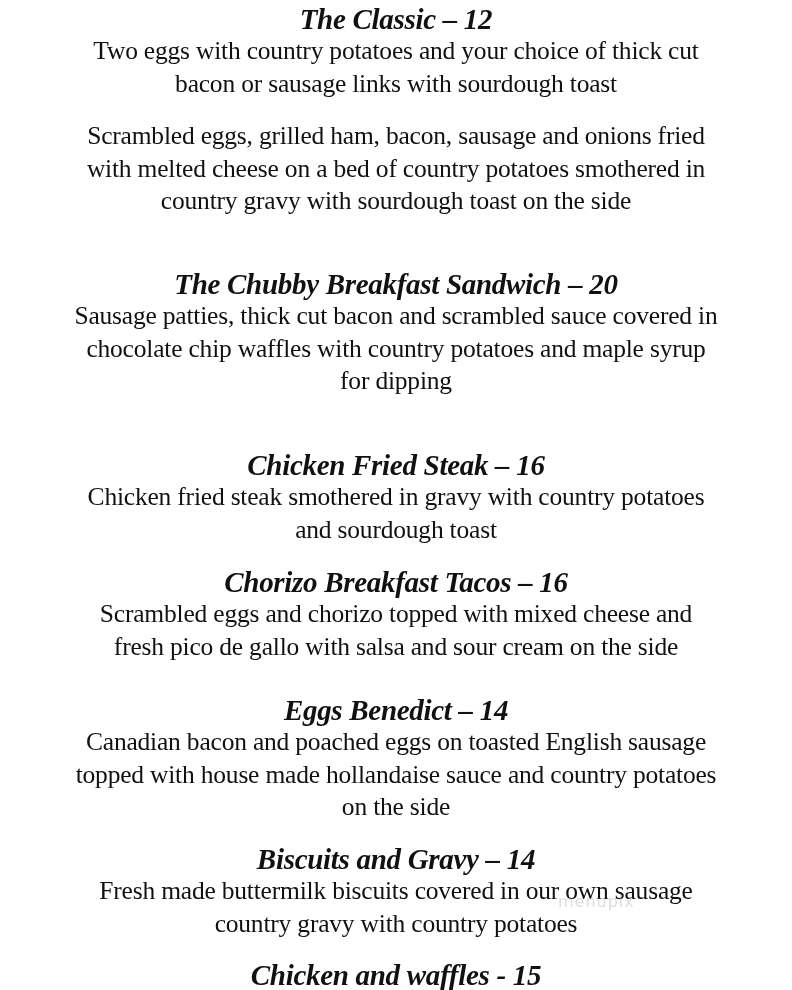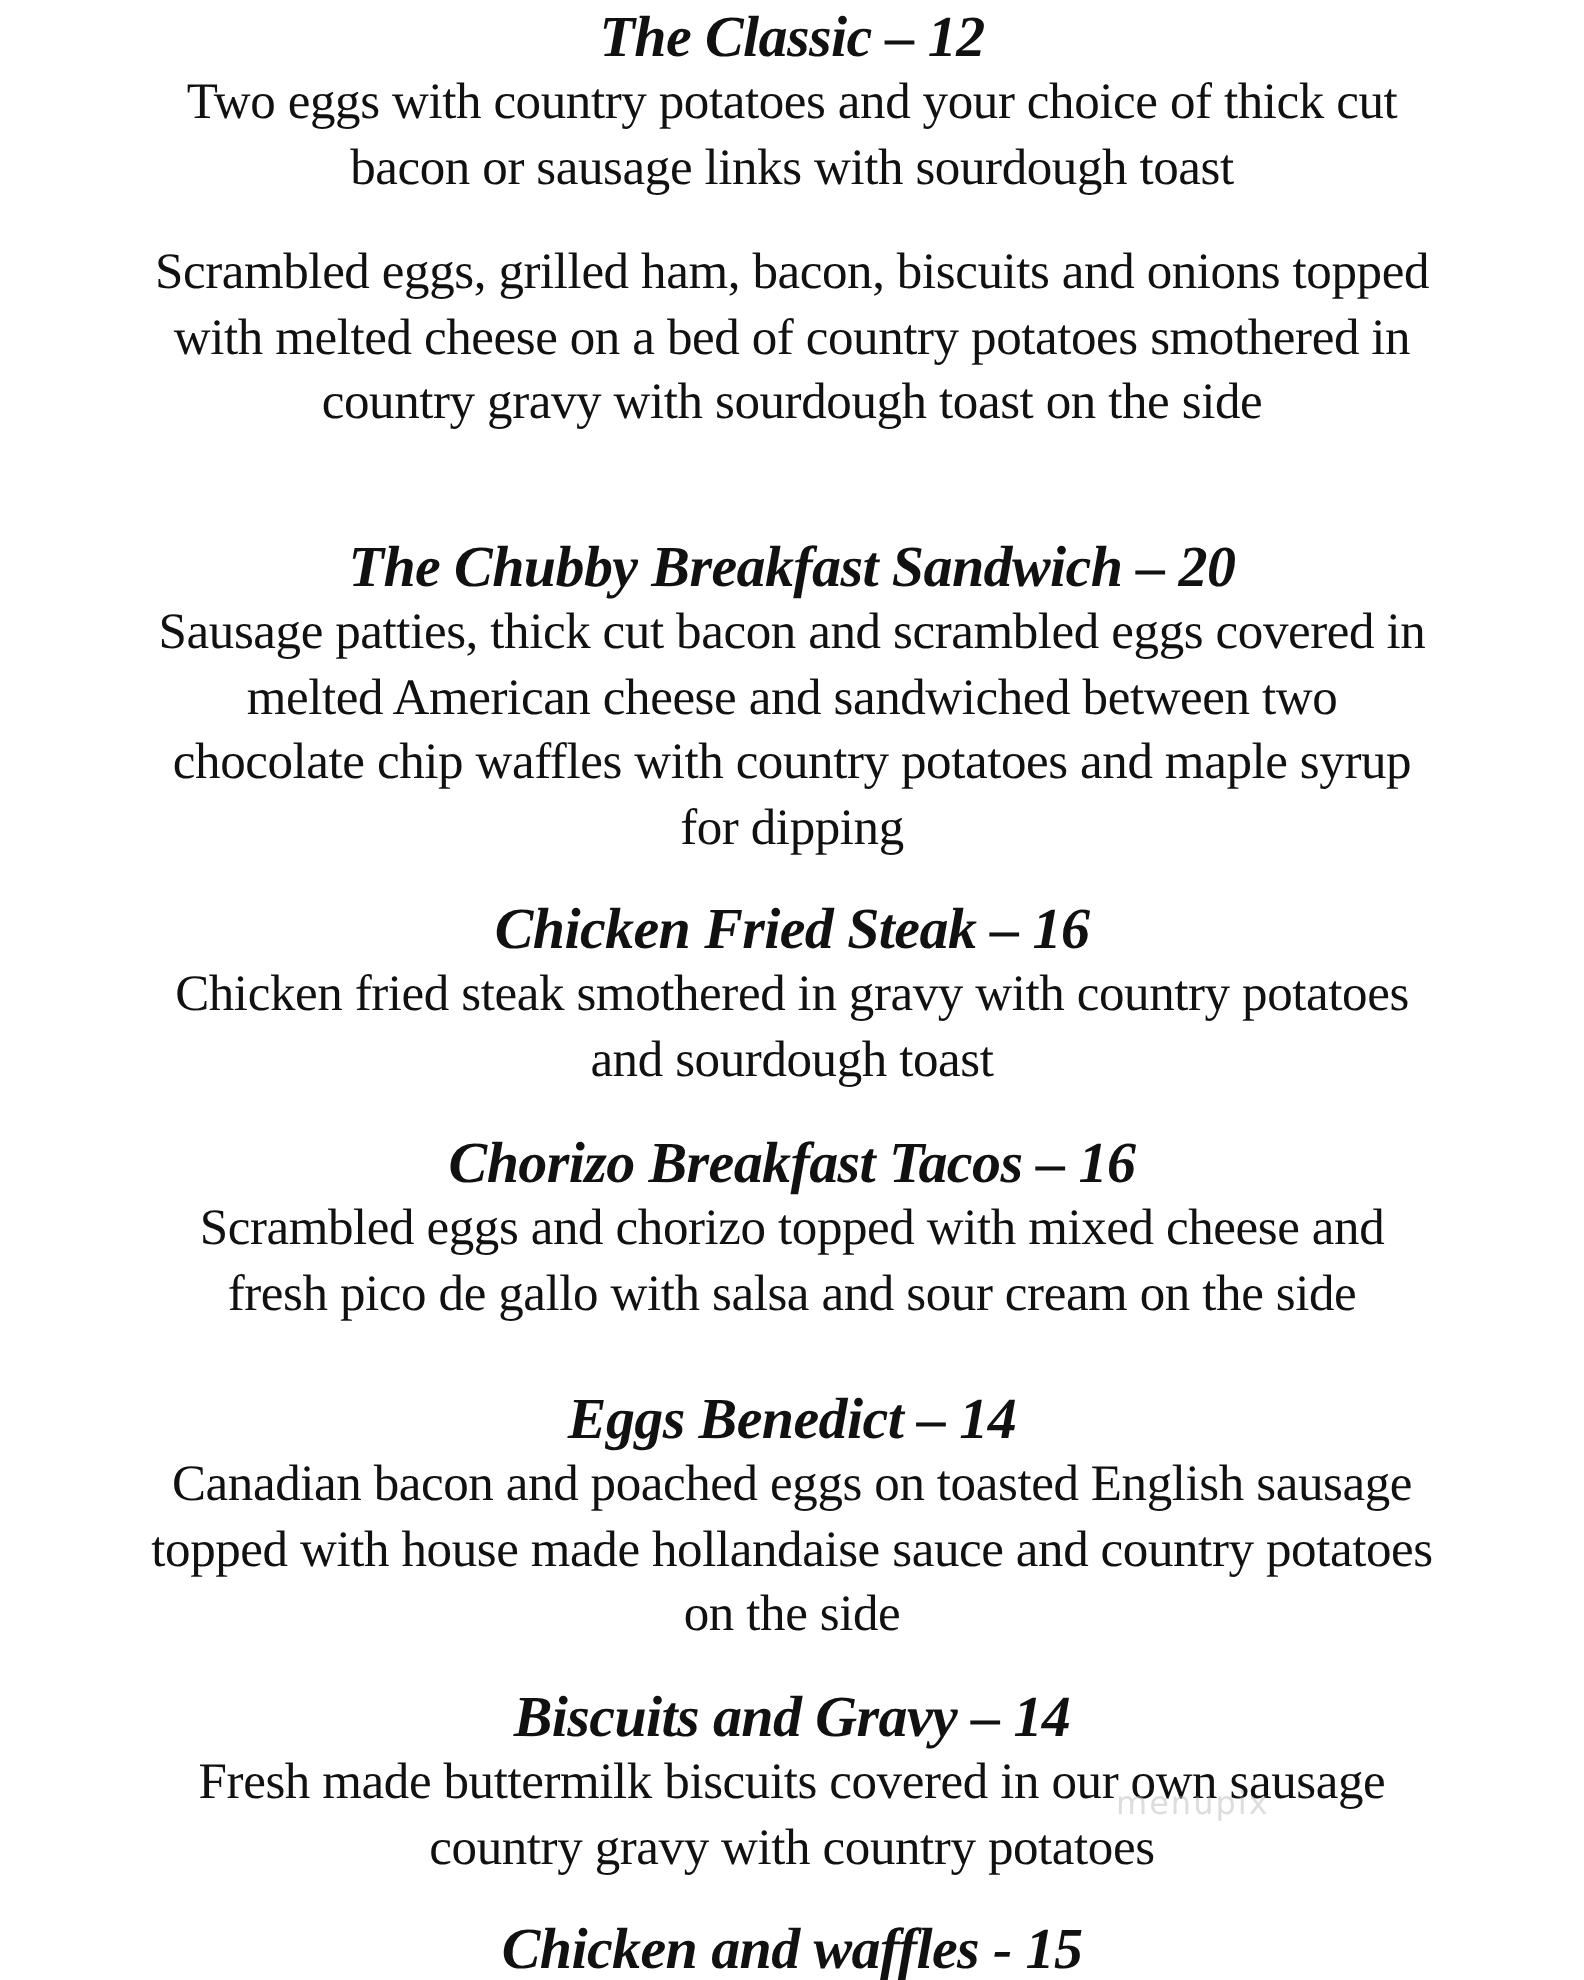--- a/index.html
+++ b/index.html
@@ -14,29 +14,28 @@
 </head>
 <body>
 
 <div class="item" style="top:3px;">
   <div class="title">The Classic – 12</div>
   <div class="desc">Two eggs with country potatoes and your choice of thick cut</div>
   <div class="desc">bacon or sausage links with sourdough toast</div>
 </div>
 
 <div class="item" style="top:120px;">
-  <div class="desc">Scrambled eggs, grilled ham, bacon, biscuits and onions topped</div>
+  <div class="desc">Scrambled eggs, grilled ham, bacon, sausage and onions fried</div>
   <div class="desc">with melted cheese on a bed of country potatoes smothered in</div>
   <div class="desc">country gravy with sourdough toast on the side</div>
 </div>
 
 <div class="item" style="top:268px;">
   <div class="title">The Chubby Breakfast Sandwich – 20</div>
-  <div class="desc">Sausage patties, thick cut bacon and scrambled eggs covered in</div>
-  <div class="desc">melted American cheese and sandwiched between two</div>
+  <div class="desc">Sausage patties, thick cut bacon and scrambled sauce covered in</div>
   <div class="desc">chocolate chip waffles with country potatoes and maple syrup</div>
   <div class="desc">for dipping</div>
 </div>
 
 <div class="item" style="top:449px;">
   <div class="title">Chicken Fried Steak – 16</div>
   <div class="desc">Chicken fried steak smothered in gravy with country potatoes</div>
   <div class="desc">and sourdough toast</div>
 </div>
 

